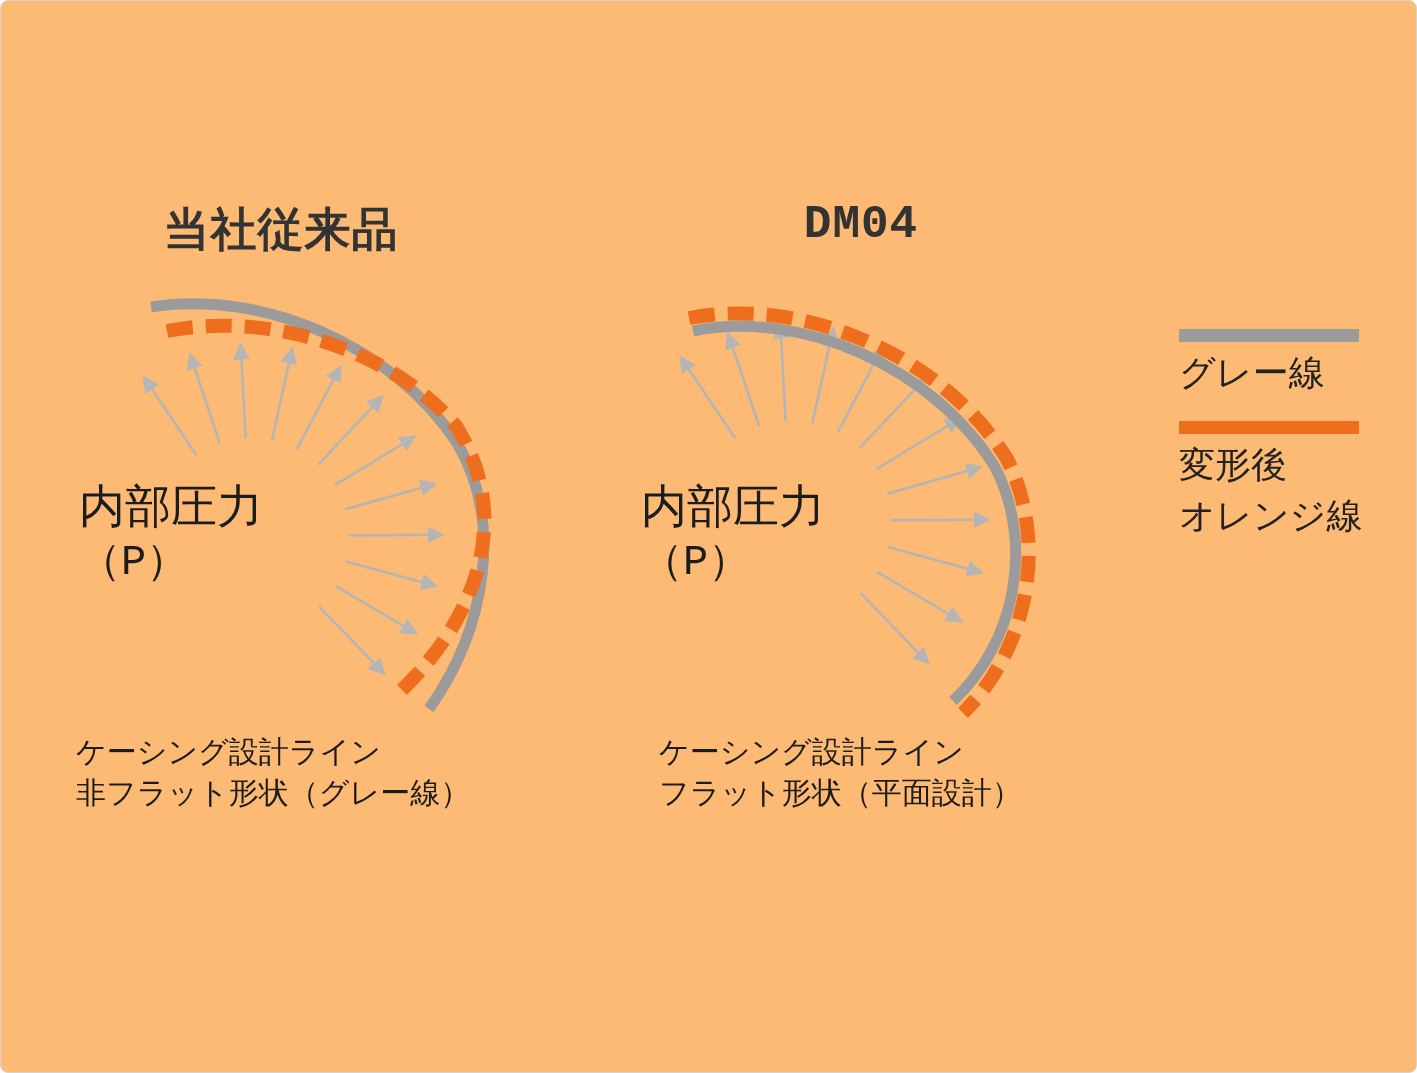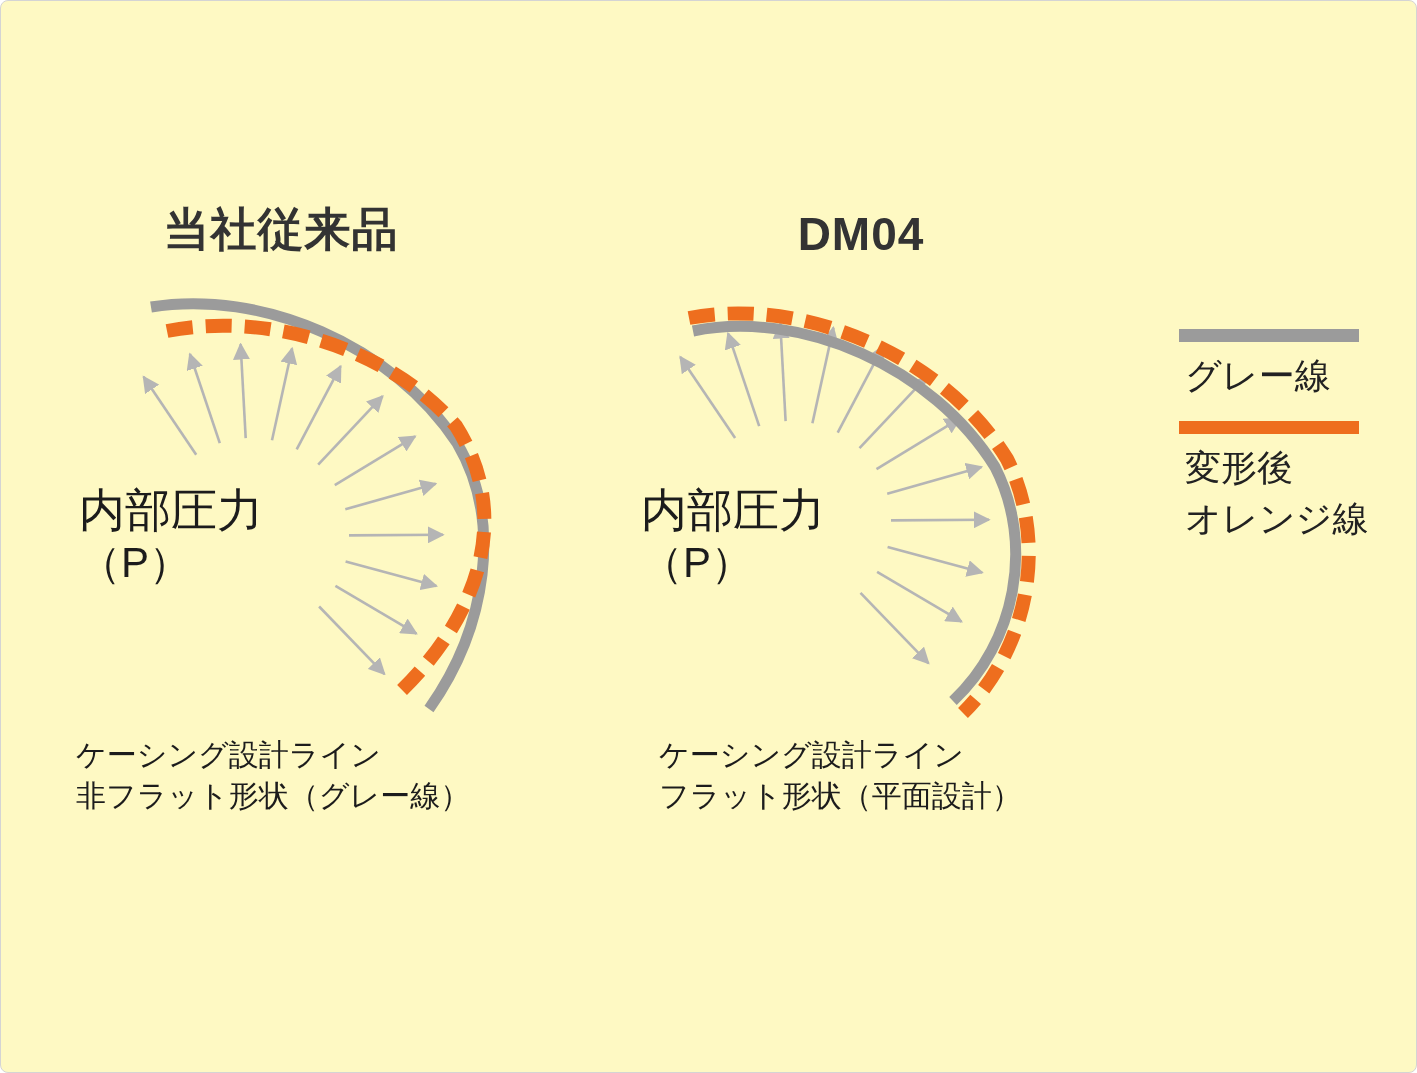--- a/index.html
+++ b/index.html
@@ -1,47 +1,47 @@
 <!DOCTYPE html>
 <html><head>
 <meta charset="utf-8">
 <style>
   html,body{margin:0;padding:0;background:#fff;}
   .page{
     position:relative;
     width:1417px;height:1073px;
-    background:#fef9c3;
+    background:#fdba74;
     border:1px solid #d4d4d4;
     border-radius:8px;
     box-sizing:border-box;
     overflow:hidden;
-    font-family:Liberation Sans, sans-serif;
+    font-family:Liberation Mono, monospace;
     color:#1e1e1e;
   }
   .abs{position:absolute;}
   .panel-title{
     font-size:46px;font-weight:700;color:#333333;
     text-align:center;letter-spacing:1px;white-space:nowrap;
   }
   #left-title{left:90px;top:198px;width:380px;}
-  #right-title{left:700px;top:206px;width:320px;}
+  #right-title{left:700px;top:198px;width:320px;}
   .pressure-label{
     text-align:left;font-size:46px;color:#1c1c1c;line-height:1.2;white-space:nowrap;
   }
   .pressure-label .p-line2{font-size:42px;}
   #left-pressure{left:78px;top:482px;width:240px;}
   #right-pressure{left:640px;top:482px;width:240px;}
   .caption{
     font-size:30px;color:#1c1c1c;line-height:1.38;white-space:nowrap;
   }
   #left-caption{left:75px;top:733px;}
   #right-caption{left:658px;top:733px;}
   .legend{left:1178px;top:328px;width:200px;}
   .swatch{width:180px;height:13px;}
-  .legend-text{font-size:36px;line-height:1.4;color:#222222;white-space:nowrap;margin-left:6px;}
+  .legend-text{font-size:36px;line-height:1.4;color:#222222;white-space:nowrap;}
   .legend .gap-sm{height:9px;}
   .legend .gap-lg{height:20px;}
   #diagram-canvas{position:absolute;left:0;top:0;}
 </style>
 </head>
 <body>
 
 <div class="page">
 
   <svg id="diagram-canvas" width="1417" height="1073" viewBox="0 0 1417 1073">

